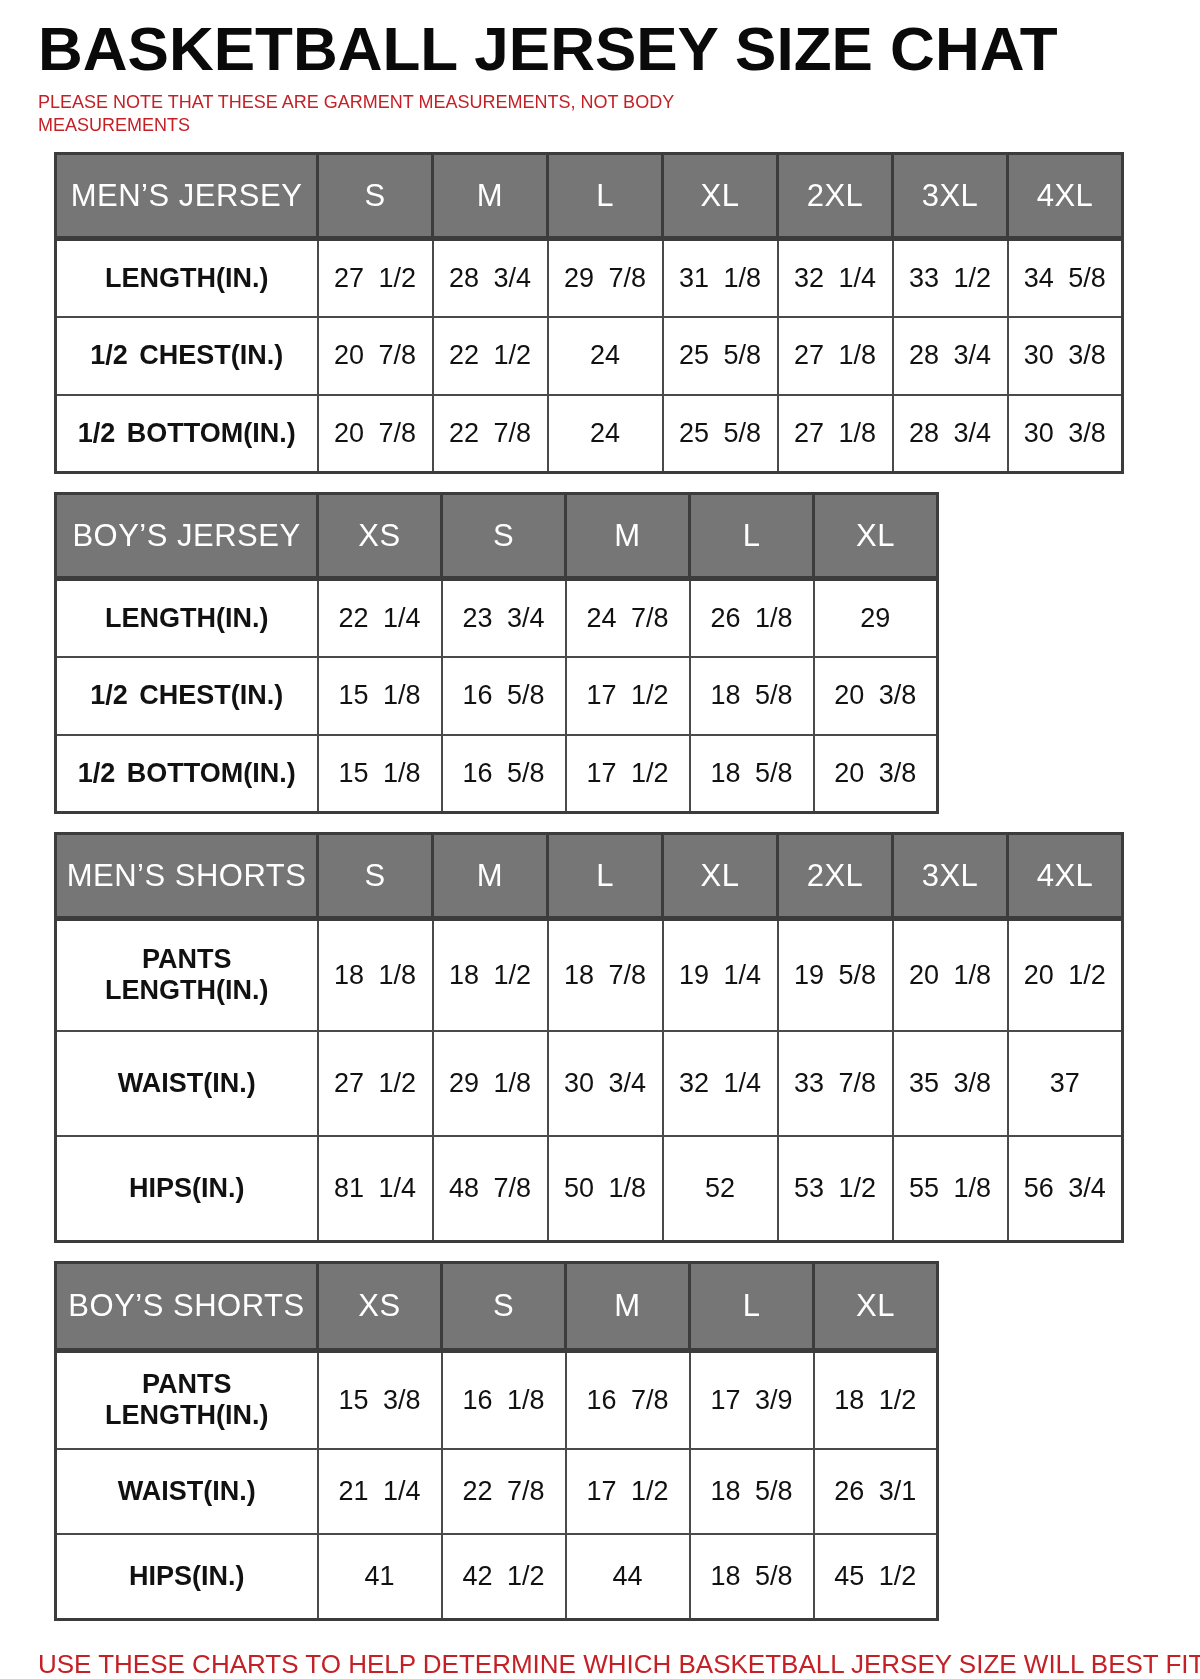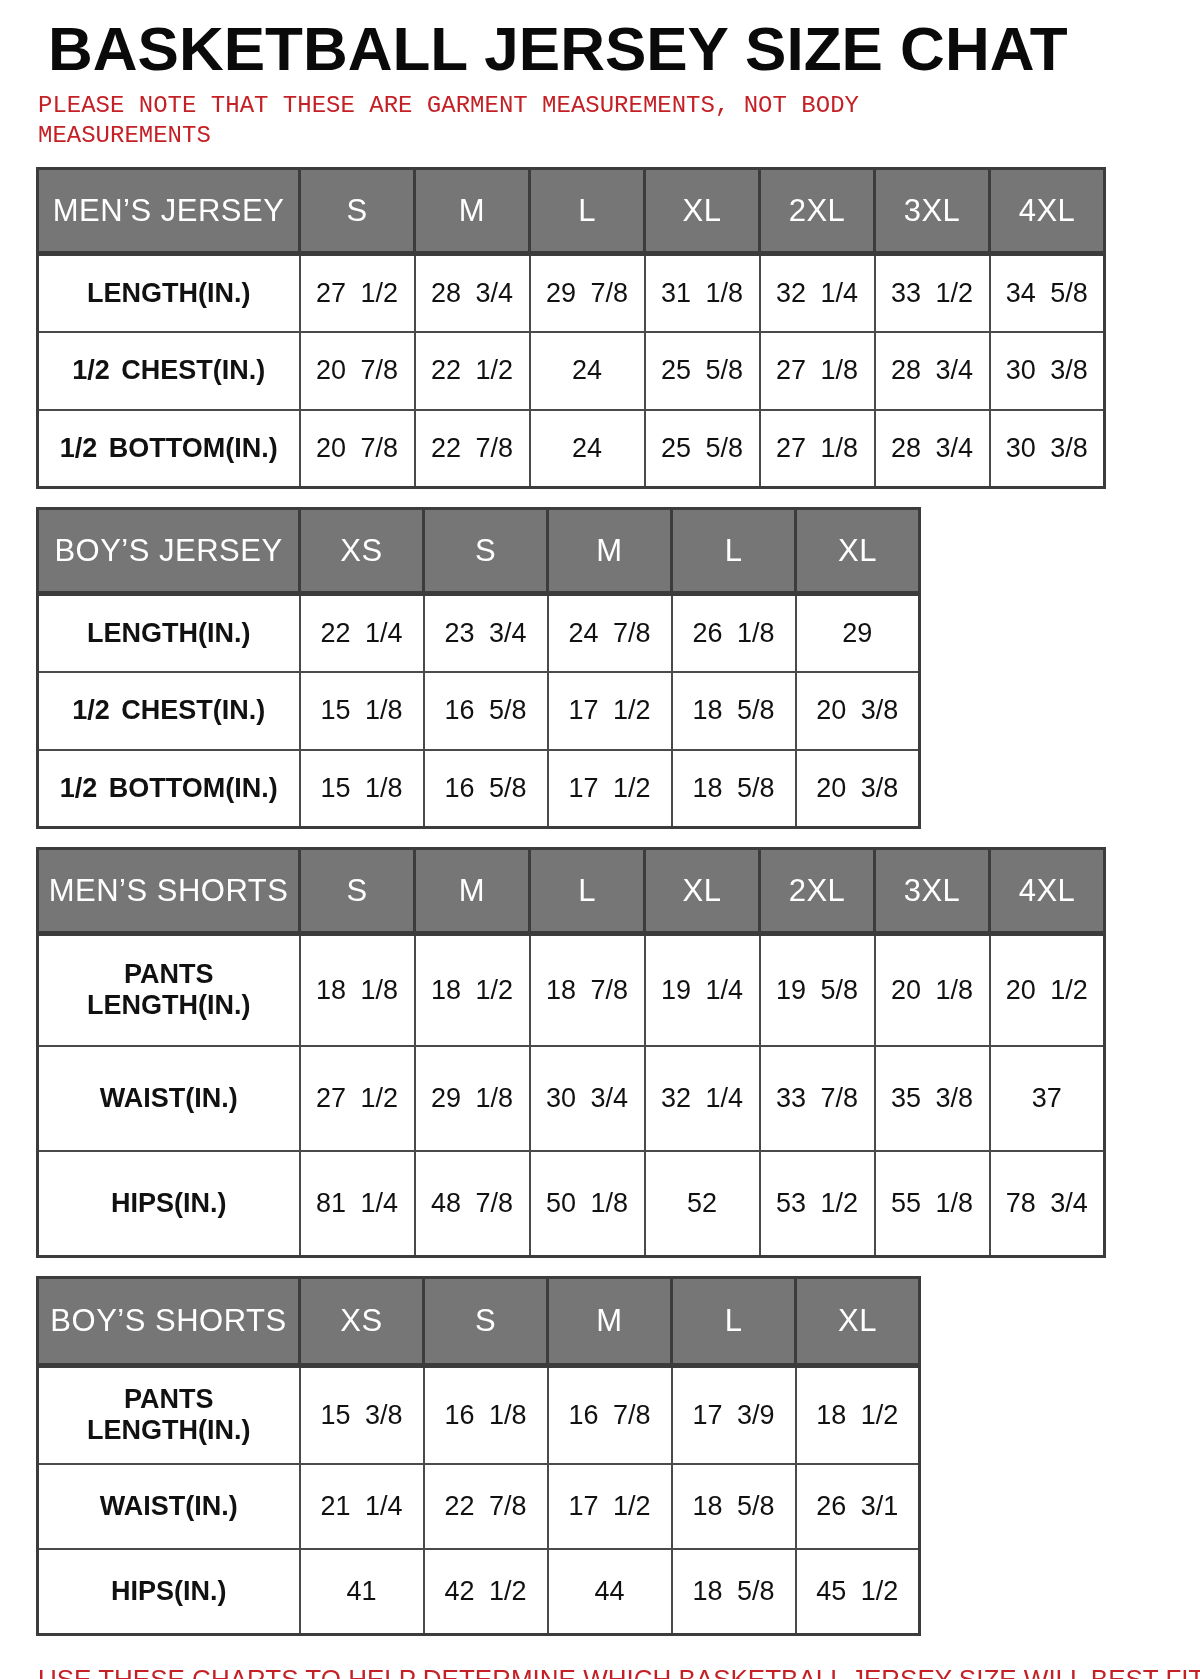--- a/index.html
+++ b/index.html
@@ -16,38 +16,37 @@
     width:1200px;
     min-height:1679px;
     font-family:"Liberation Sans", sans-serif;
     color:var(--ink);
     padding:12px 0 0 36px;
   }
   .page-title{
     font-size:62px;
     font-weight:700;
     letter-spacing:0px;
-    margin:4px 0 10px 12px;
+    margin:4px 0 10px 2px;
     line-height:1.05;
     color:#0a0a0a;
     white-space:nowrap;
   }
   .garment-note{
     color:var(--red);
-    font-size:24px;
+    font-size:18px;
     font-weight:400;
     line-height:1.25;
     white-space:pre-line;
     margin:8px 0 16px 2px;
-    font-family:Liberation Mono, monospace;
   }
   table.size-table{
     border-collapse:collapse;
     table-layout:fixed;
-    margin:0 0 18px 0;
+    margin:0 0 18px 18px;
     border:3px solid var(--border-dark);
   }
   table.size-table th{
     background:var(--hdr-gray);
     color:var(--hdr-text);
     font-weight:400;
     font-size:31px;
     border:3px solid var(--border-dark);
     border-bottom:5px solid var(--border-dark);
     text-align:center;
@@ -238,21 +237,21 @@
           <td class="value-cell">37</td>
         </tr>
         <tr style="height: 106px;">
           <td class="row-label">HIPS(IN.)</td>
           <td class="value-cell">81 1/4</td>
           <td class="value-cell">48 7/8</td>
           <td class="value-cell">50 1/8</td>
           <td class="value-cell">52</td>
           <td class="value-cell">53 1/2</td>
           <td class="value-cell">55 1/8</td>
-          <td class="value-cell">78 3/4</td>
+          <td class="value-cell">56 3/4</td>
         </tr>
       </tbody>
     </table>
     <table class="size-table">
       <colgroup>
         <col style="width: 262px;">
         <col style="width: 124px;">
         <col style="width: 124px;">
         <col style="width: 124px;">
         <col style="width: 124px;">

